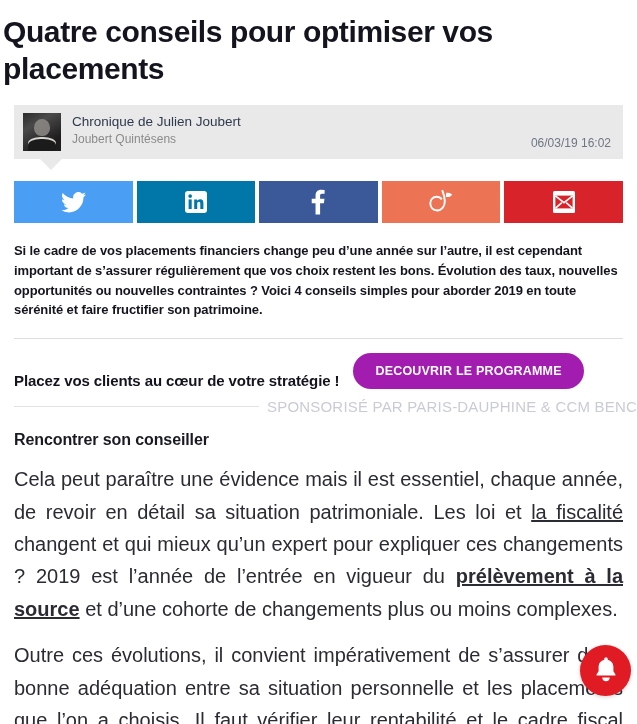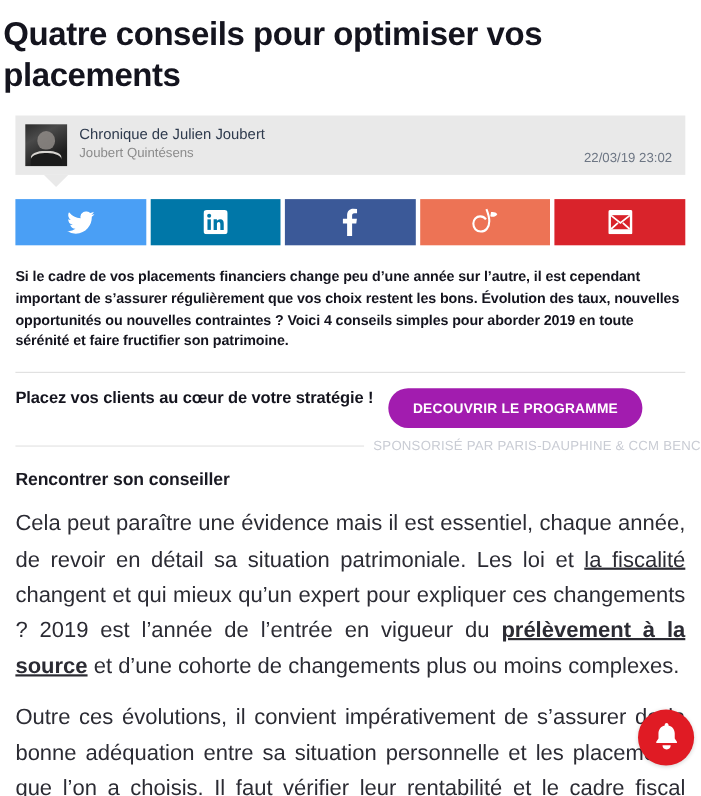--- a/index.html
+++ b/index.html
@@ -138,21 +138,21 @@
     margin: 18px 14px 0 14px;
   }
 
   
   .sponsor-block {
     margin: 14px 14px 0 14px;
     position: relative;
   }
   .sponsor-row {
     display: flex;
-    align-items: flex-start;
+    align-items: flex-end;
     gap: 14px;
   }
   .sponsor-claim {
     font-size: 15px;
     font-weight: 700;
     color: #14141e;
     letter-spacing: -0.1px;
     white-space: nowrap;
   }
   .sponsor-cta {
@@ -173,21 +173,21 @@
     align-items: center;
     margin-top: 9px;
     gap: 8px;
   }
   .sponsor-rule {
     flex: 1 1 auto;
     height: 1px;
     background: #e2e2e2;
   }
   .sponsor-note {
-    font-size: 12px;
+    font-size: 15px;
     color: #c9ccd4;
     letter-spacing: 0.2px;
     white-space: nowrap;
     flex: 0 0 auto;
     margin-right: -14px;
   }
 
   
   .body-section {
     margin: 16px 14px 0 14px;
@@ -237,21 +237,21 @@
 
   <h1 class="article-title">Quatre conseils pour optimiser vos placements</h1>
 
   <div class="byline-wrap">
     <div class="byline">
       <div class="avatar"></div>
       <div class="byline-text">
         <div class="byline-name">Chronique de Julien Joubert</div>
         <div class="byline-org">Joubert Quintésens</div>
       </div>
-      <div class="byline-date">22/03/19 23:02</div>
+      <div class="byline-date">06/03/19 16:02</div>
     </div>
     <div class="byline-tail"></div>
   </div>
 
   <div class="share-row">
 
     <button class="share-btn" style="background:#4a9ff5">
       <span>
         <svg width="25" height="21" viewBox="0 0 24 20" aria-hidden="true">
           <path fill="#ffffff" d="M24 2.4a9.6 9.6 0 0 1-2.83.78A4.93 4.93 0 0 0 23.34.38a9.86 9.86 0 0 1-3.13 1.2A4.92 4.92 0 0 0 11.8 6.07 13.97 13.97 0 0 1 1.67.9 4.92 4.92 0 0 0 3.2 7.47 4.88 4.88 0 0 1 .96 6.86v.06a4.93 4.93 0 0 0 3.95 4.83 4.96 4.96 0 0 1-2.22.08 4.93 4.93 0 0 0 4.6 3.42A9.88 9.88 0 0 1 0 17.3a13.94 13.94 0 0 0 7.55 2.21c9.06 0 14-7.5 14-14v-.64A10 10 0 0 0 24 2.4z"></path>

